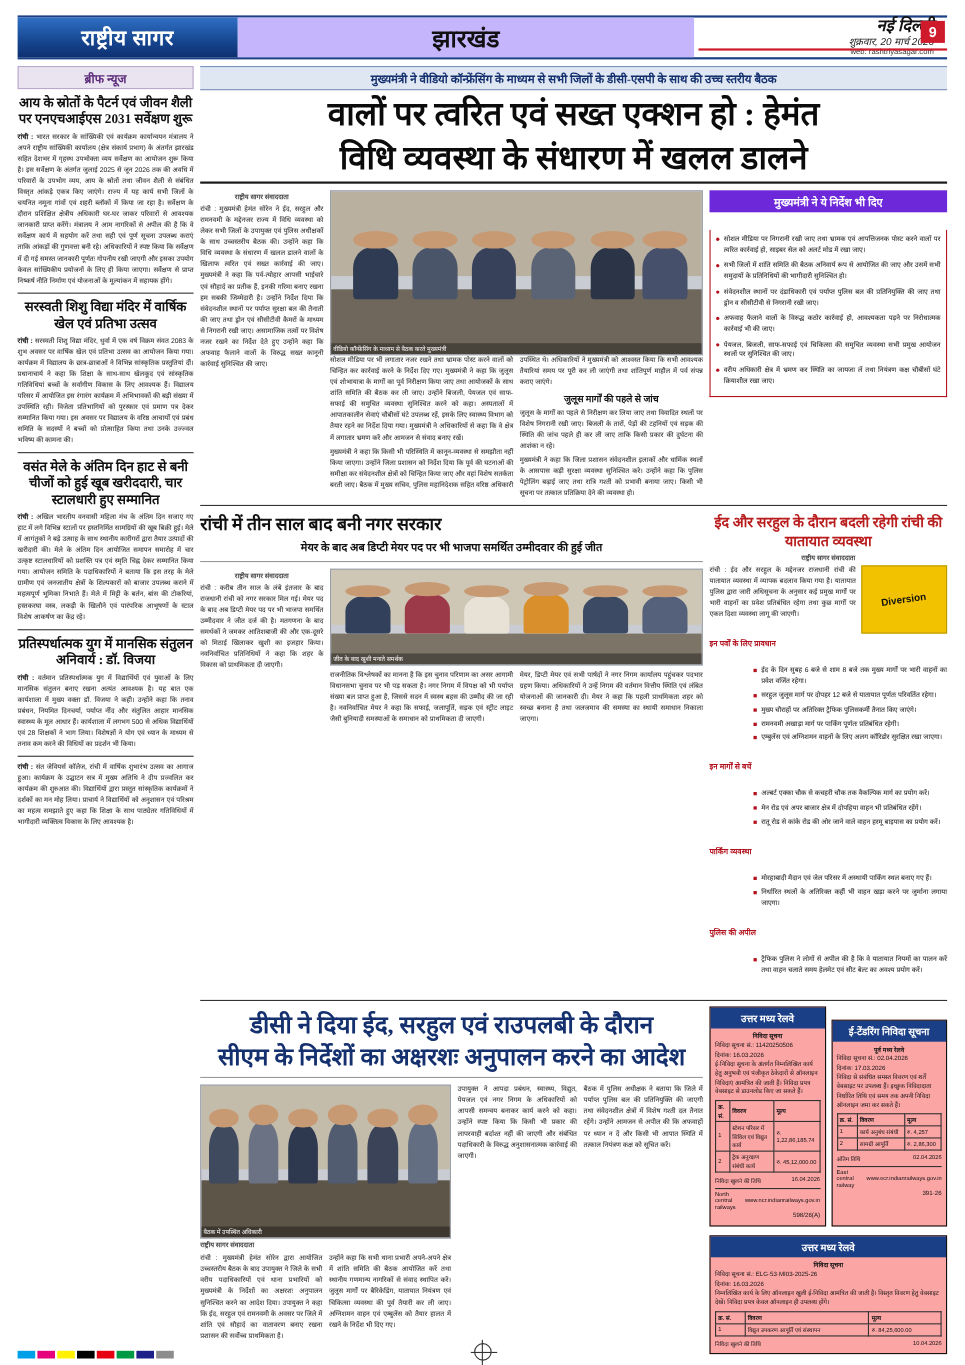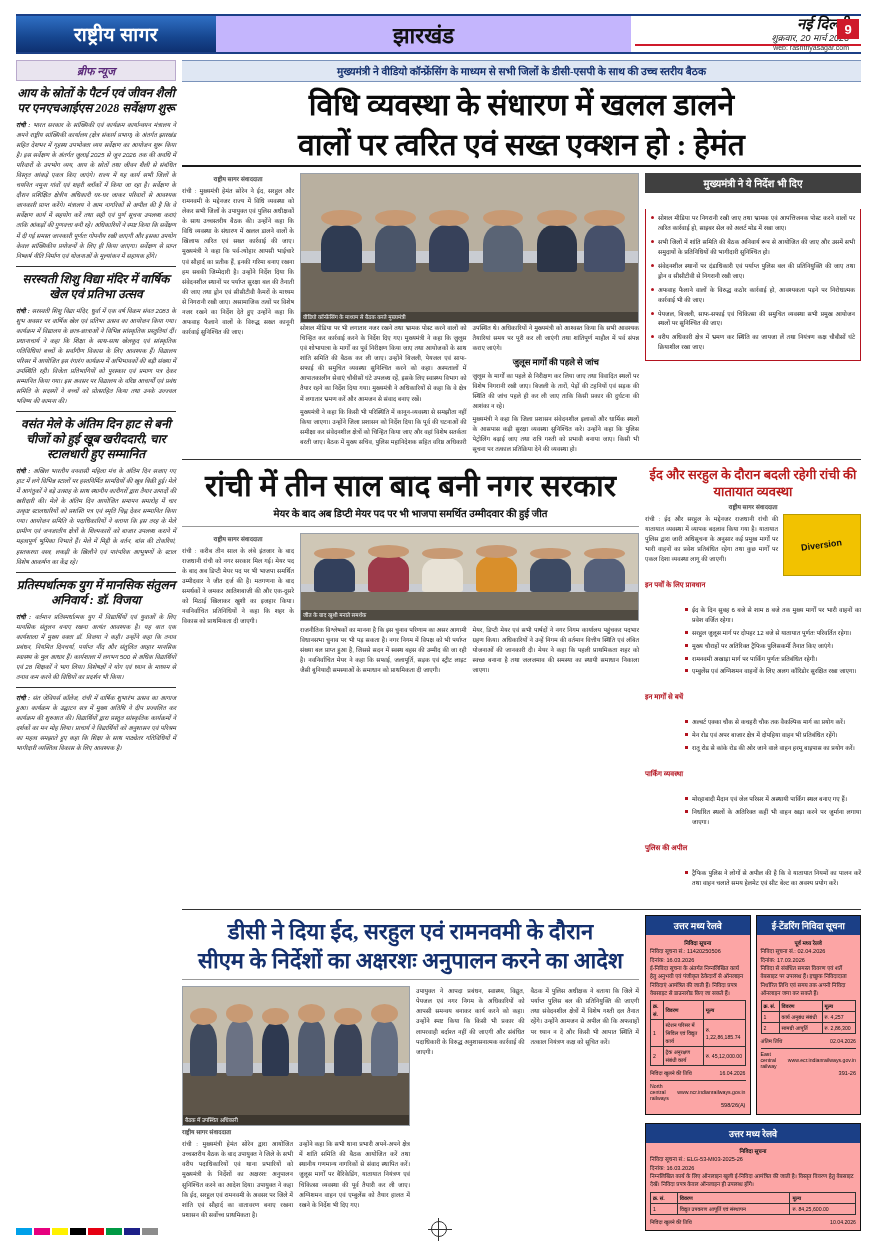--- a/index.html
+++ b/index.html
@@ -52,21 +52,21 @@
     width:22px; height:20px; background:#cf1a2b; color:#fff;
     display:flex; align-items:center; justify-content:center;
     font-weight:bold; font-size:13px; position:absolute; right:2px; top:3px;
   }
   .mh-redline { position:absolute; right:0; bottom:6px; width:226px; height:2px; background:#cf1a2b; }
 
   
   .body-grid {
     display:flex; gap:6px; margin-top:6px; height:1150px;
   }
-  .col-left { width: 160px; font-style: italic; }
+  .col-left { width: 160px; }
   .col-main { flex:1; }
 
   
   .brief-head {
     background:#e9e4ef; border:1px solid #b9a9cc;
     text-align:center; font-family:"Liberation Serif", serif;
     font-weight:bold; font-size:11px; color:#5b2a7a; padding:2px 0;
   }
   .lead-head {
     font-family:"Liberation Serif", serif; font-weight:bold;
@@ -110,36 +110,36 @@
   }
 
   
   .scene { position:absolute; inset:0; }
   .scene .wall { position:absolute; left:0; right:0; top:0; height:52%; background:#cfc6b6; }
   .scene .table { position:absolute; left:0; right:0; bottom:0; height:34%; background:#8d8577; }
   .scene .person { position:absolute; bottom:30%; width:12%; height:32%; background:#3a4a63; border-radius:40% 40% 8% 8%; }
   .scene .head { position:absolute; width:100%; height:34%; top:-30%; background:#c89a74; border-radius:50%; }
 
   .box-red-head {
-    background:#404040; color:#fff; text-align:center; font-weight:bold;
+    background:#6d28d9; color:#fff; text-align:center; font-weight:bold;
     font-family:"Liberation Serif", serif; font-size:10px; padding:3px 2px;
   }
   .bullets { border:1px solid #b3131f; border-top:0; padding:4px 5px; }
   .bullets li {
     font-size:6.2px; line-height:1.6; text-align:justify; margin-bottom:4px;
     list-style:none; position:relative; padding-left:7px;
   }
   .bullets li:before {
     content:""; position:absolute; left:0; top:3px; width:3px; height:3px;
     background:#b3131f; border-radius:50%;
   }
 
   .sec-head-2 {
     font-family:"Liberation Serif", serif; font-weight:bold;
-    font-size:30px; line-height:1.15; text-align:center; margin:4px 0 2px;
+    font-size:16px; line-height:1.15; margin:4px 0 2px;
   }
   .sec-sub-2 {
     font-family:"Liberation Serif", serif; font-weight:bold;
     font-size:10px; text-align:center; margin:0 0 4px;
   }
   .sec-head-blue {
     font-family:"Liberation Serif", serif; font-weight:bold;
     font-size:22px; line-height:1.15; text-align:center; margin:4px 0 2px;
     color:#14306e;
   }
@@ -221,21 +221,21 @@
       <div class="mh-redline"></div>
     </div>
   </div>
 
   <div class="body-grid">
 
     <div class="col-left">
       <div class="brief-head">ब्रीफ न्यूज</div>
 
       <div>
-        <div class="lead-head">आय के स्रोतों के पैटर्न एवं जीवन शैली पर एनएचआईएस 2028 सर्वेक्षण शुरू</div>
+        <div class="lead-head">आय के स्रोतों के पैटर्न एवं जीवन शैली पर एनएचआईएस 2031 सर्वेक्षण शुरू</div>
         <div class="bodytext"><span class="dateline">रांची :</span> <span>भारत सरकार के सांख्यिकी एवं कार्यक्रम कार्यान्वयन मंत्रालय ने अपने राष्ट्रीय सांख्यिकी कार्यालय (क्षेत्र संकार्य प्रभाग) के अंतर्गत झारखंड सहित देशभर में गृहस्थ उपभोक्ता व्यय सर्वेक्षण का आयोजन शुरू किया है। इस सर्वेक्षण के अंतर्गत जुलाई 2025 से जून 2026 तक की अवधि में परिवारों के उपभोग व्यय, आय के स्रोतों तथा जीवन शैली से संबंधित विस्तृत आंकड़े एकत्र किए जाएंगे। राज्य में यह कार्य सभी जिलों के चयनित नमूना गांवों एवं शहरी ब्लॉकों में किया जा रहा है। सर्वेक्षण के दौरान प्रशिक्षित क्षेत्रीय अधिकारी घर-घर जाकर परिवारों से आवश्यक जानकारी प्राप्त करेंगे। मंत्रालय ने आम नागरिकों से अपील की है कि वे सर्वेक्षण कार्य में सहयोग करें तथा सही एवं पूर्ण सूचना उपलब्ध कराएं ताकि आंकड़ों की गुणवत्ता बनी रहे। अधिकारियों ने स्पष्ट किया कि सर्वेक्षण में दी गई समस्त जानकारी पूर्णतः गोपनीय रखी जाएगी और इसका उपयोग केवल सांख्यिकीय प्रयोजनों के लिए ही किया जाएगा। सर्वेक्षण से प्राप्त निष्कर्ष नीति निर्माण एवं योजनाओं के मूल्यांकन में सहायक होंगे।</span></div>
       </div>
       <hr class="hr-dark">
 
       <div>
         <div class="lead-head">सरस्वती शिशु विद्या मंदिर में वार्षिक खेल एवं प्रतिभा उत्सव</div>
         <div class="bodytext"><span class="dateline">रांची :</span> <span>सरस्वती शिशु विद्या मंदिर, धुर्वा में एक वर्ष विक्रम संवत 2083 के शुभ अवसर पर वार्षिक खेल एवं प्रतिभा उत्सव का आयोजन किया गया। कार्यक्रम में विद्यालय के छात्र-छात्राओं ने विभिन्न सांस्कृतिक प्रस्तुतियां दीं। प्रधानाचार्य ने कहा कि शिक्षा के साथ-साथ खेलकूद एवं सांस्कृतिक गतिविधियां बच्चों के सर्वांगीण विकास के लिए आवश्यक हैं। विद्यालय परिसर में आयोजित इस रंगारंग कार्यक्रम में अभिभावकों की बड़ी संख्या में उपस्थिति रही। विजेता प्रतिभागियों को पुरस्कार एवं प्रमाण पत्र देकर सम्मानित किया गया। इस अवसर पर विद्यालय के वरिष्ठ आचार्यों एवं प्रबंध समिति के सदस्यों ने बच्चों को प्रोत्साहित किया तथा उनके उज्ज्वल भविष्य की कामना की।</span></div>
       </div>
       <hr class="hr-dark">
 
@@ -253,22 +253,22 @@
 
       <div>
         <div class="bodytext"><span class="dateline">रांची :</span> <span>संत जेवियर्स कॉलेज, रांची में वार्षिक शुभारंभ उत्सव का आगाज हुआ। कार्यक्रम के उद्घाटन सत्र में मुख्य अतिथि ने दीप प्रज्वलित कर कार्यक्रम की शुरुआत की। विद्यार्थियों द्वारा प्रस्तुत सांस्कृतिक कार्यक्रमों ने दर्शकों का मन मोह लिया। प्राचार्य ने विद्यार्थियों को अनुशासन एवं परिश्रम का महत्व समझाते हुए कहा कि शिक्षा के साथ पाठ्येतर गतिविधियों में भागीदारी व्यक्तित्व विकास के लिए आवश्यक है।</span></div>
       </div>
     </div>
 
     <div class="col-main">
 
       <div>
         <div class="kicker">मुख्यमंत्री ने वीडियो कॉन्फ्रेंसिंग के माध्यम से सभी जिलों के डीसी-एसपी के साथ की उच्च स्तरीय बैठक</div>
+        <div class="mainhead">वालों पर त्वरित एवं सख्त एक्शन हो : हेमंत</div>
         <div class="mainhead">विधि व्यवस्था के संधारण में खलल डालने</div>
-        <div class="mainhead">वालों पर त्वरित एवं सख्त एक्शन हो : हेमंत</div>
         <hr class="head-rule">
 
         <div class="story-cols">
 
           <div class="sc" style="width:112px;">
             <div class="byline">राष्ट्रीय सागर संवाददाता</div>
             <div class="bodytext">रांची : मुख्यमंत्री हेमंत सोरेन ने ईद, सरहुल और रामनवमी के मद्देनजर राज्य में विधि व्यवस्था को लेकर सभी जिलों के उपायुक्त एवं पुलिस अधीक्षकों के साथ उच्चस्तरीय बैठक की। उन्होंने कहा कि विधि व्यवस्था के संधारण में खलल डालने वालों के खिलाफ त्वरित एवं सख्त कार्रवाई की जाए। मुख्यमंत्री ने कहा कि पर्व-त्योहार आपसी भाईचारे एवं सौहार्द का प्रतीक हैं, इनकी गरिमा बनाए रखना हम सबकी जिम्मेदारी है। उन्होंने निर्देश दिया कि संवेदनशील स्थानों पर पर्याप्त सुरक्षा बल की तैनाती की जाए तथा ड्रोन एवं सीसीटीवी कैमरों के माध्यम से निगरानी रखी जाए। असामाजिक तत्वों पर विशेष नजर रखने का निर्देश देते हुए उन्होंने कहा कि अफवाह फैलाने वालों के विरुद्ध सख्त कानूनी कार्रवाई सुनिश्चित की जाए।</div>
           </div>
 
           <div class="sc" style="flex:1;">
@@ -408,21 +408,21 @@
             <li>ट्रैफिक पुलिस ने लोगों से अपील की है कि वे यातायात नियमों का पालन करें तथा वाहन चलाते समय हेलमेट एवं सीट बेल्ट का अवश्य प्रयोग करें।</li>
           </ul>
         </div>
       </div>
 
       <hr class="hr-dark">
 
       <div style="display:flex; gap:6px;">
 
         <div style="flex:1;">
-          <div class="sec-head-blue">डीसी ने दिया ईद, सरहुल एवं रामनवमी के दौरान</div>
+          <div class="sec-head-blue">डीसी ने दिया ईद, सरहुल एवं राउपलबी के दौरान</div>
           <div class="sec-head-blue">सीएम के निर्देशों का अक्षरशः अनुपालन करने का आदेश</div>
           <hr class="hr-thin">
 
           <div style="display:flex; gap:6px;">
             <div style="width:228px;">
               <div class="photo" style="height:140px;">
                 <div class="scene">
                   <div class="wall" style="background:#c4bcab; height:55%;"></div>
                   <div class="table" style="height:38%; background:#5e5549;"></div>
                   <div class="person" style="left:3%;  bottom:36%; height:38%; background:#3f4a5e;">
@@ -497,21 +497,21 @@
                   <span>16.04.2026</span>
                 </div>
                 <div class="ad-foot" style="border-top:1px solid #333; padding-top:2px;">
                   <span>North central railways</span>
                   <span>www.ncr.indianrailways.gov.in</span>
                 </div>
                 <div class="ad-line" style="text-align:right;">598/26(A)</div>
               </div>
             </div>
 
-            <div class="ad" style="flex:1; margin-top:0;">
+            <div class="ad" style="flex:1; margin-top:12px;">
               <div class="ad-head">ई-टेंडरिंग निविदा सूचना</div>
               <div class="ad-body">
                 <div class="ad-line" style="text-align:center; font-weight:bold;">पूर्व मध्य रेलवे</div>
                 <div class="ad-line">निविदा सूचना सं.: 02.04.2026</div>
                 <div class="ad-line">दिनांक: 17.03.2026</div>
                 <div class="ad-line">निविदा से संबंधित समस्त विवरण एवं शर्तें वेबसाइट पर उपलब्ध हैं। इच्छुक निविदादाता निर्धारित तिथि एवं समय तक अपनी निविदा ऑनलाइन जमा कर सकते हैं।</div>
                 <table class="ad-table">
                   <tbody>
                       <tr>
                     <th>क्र. सं.</th>

